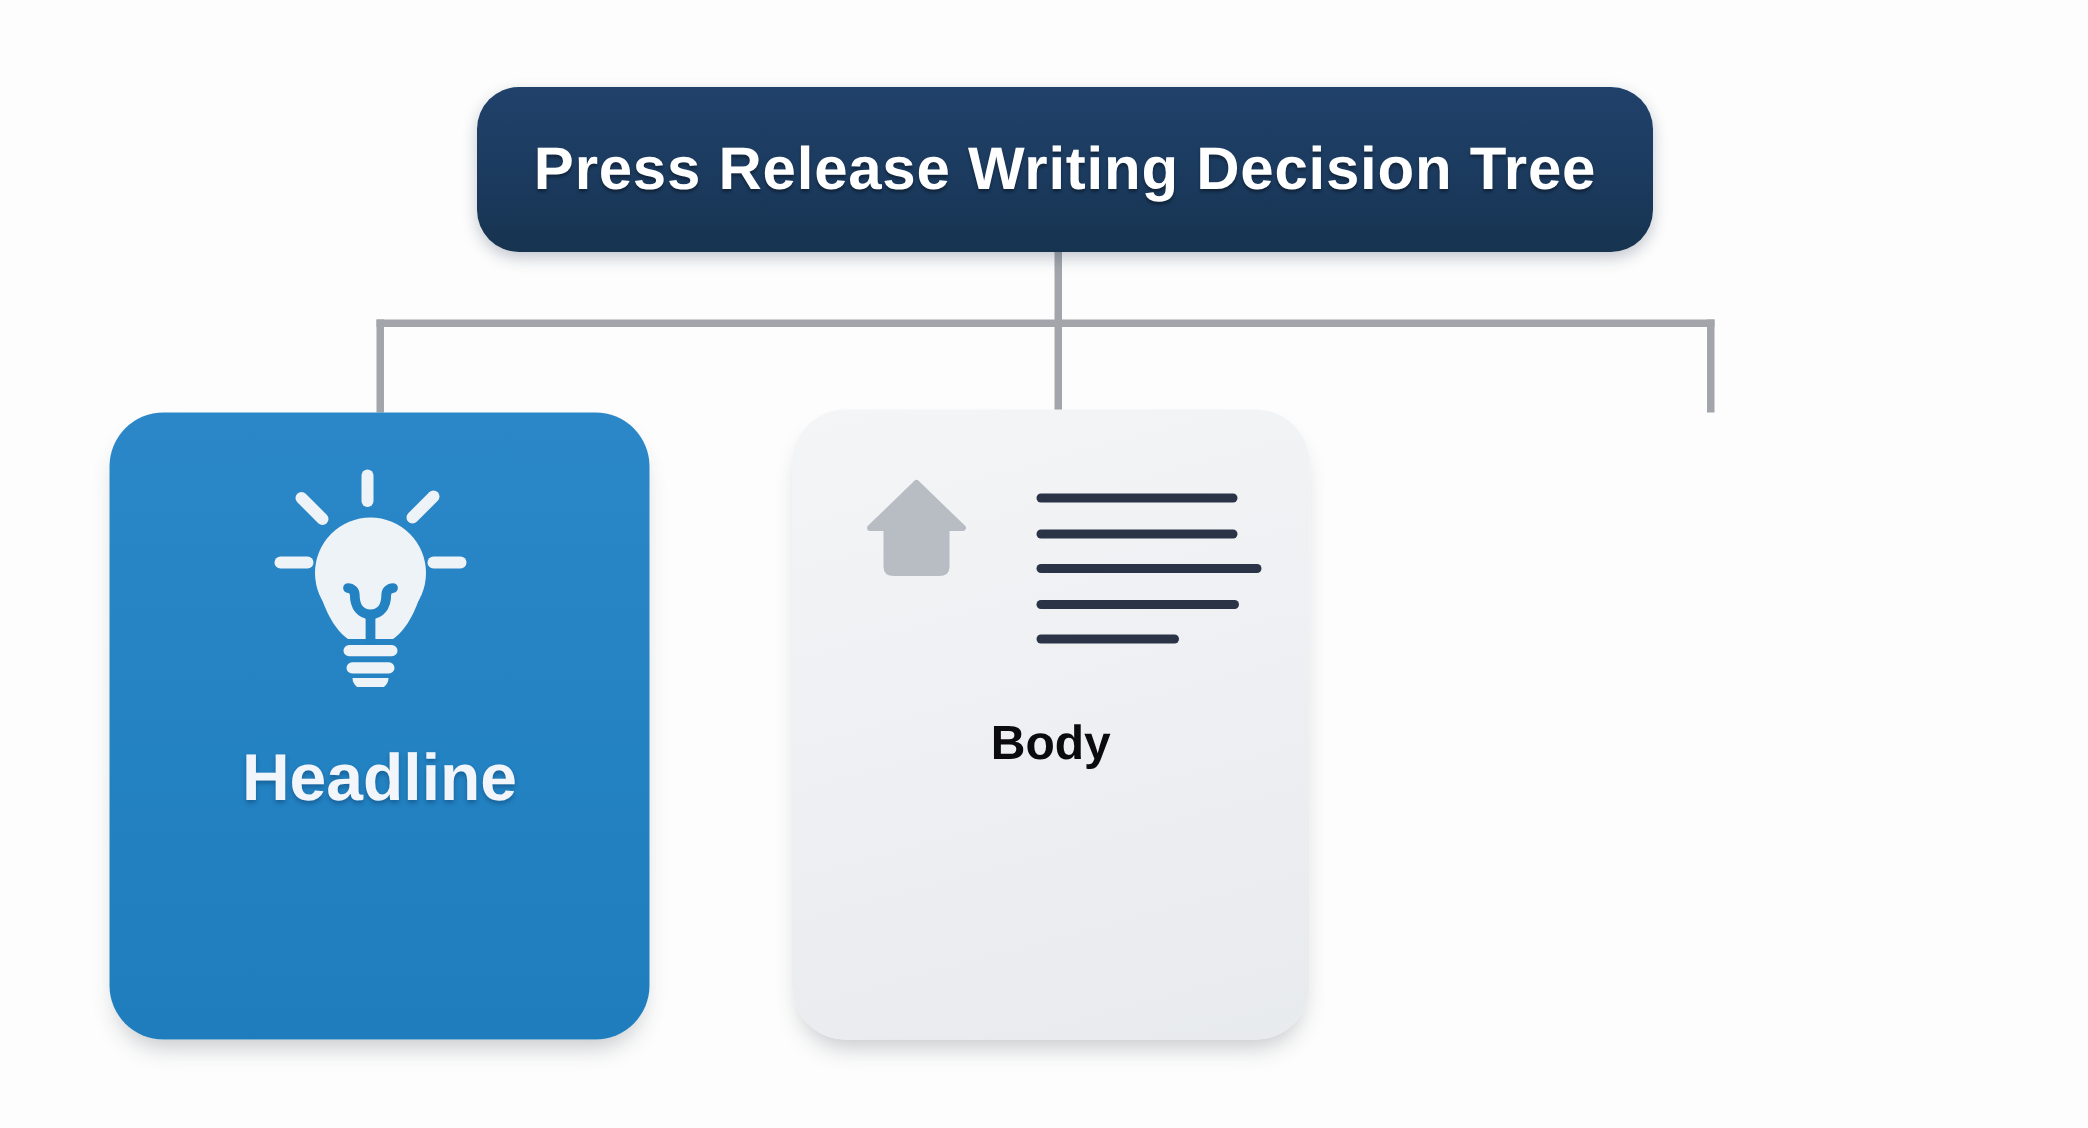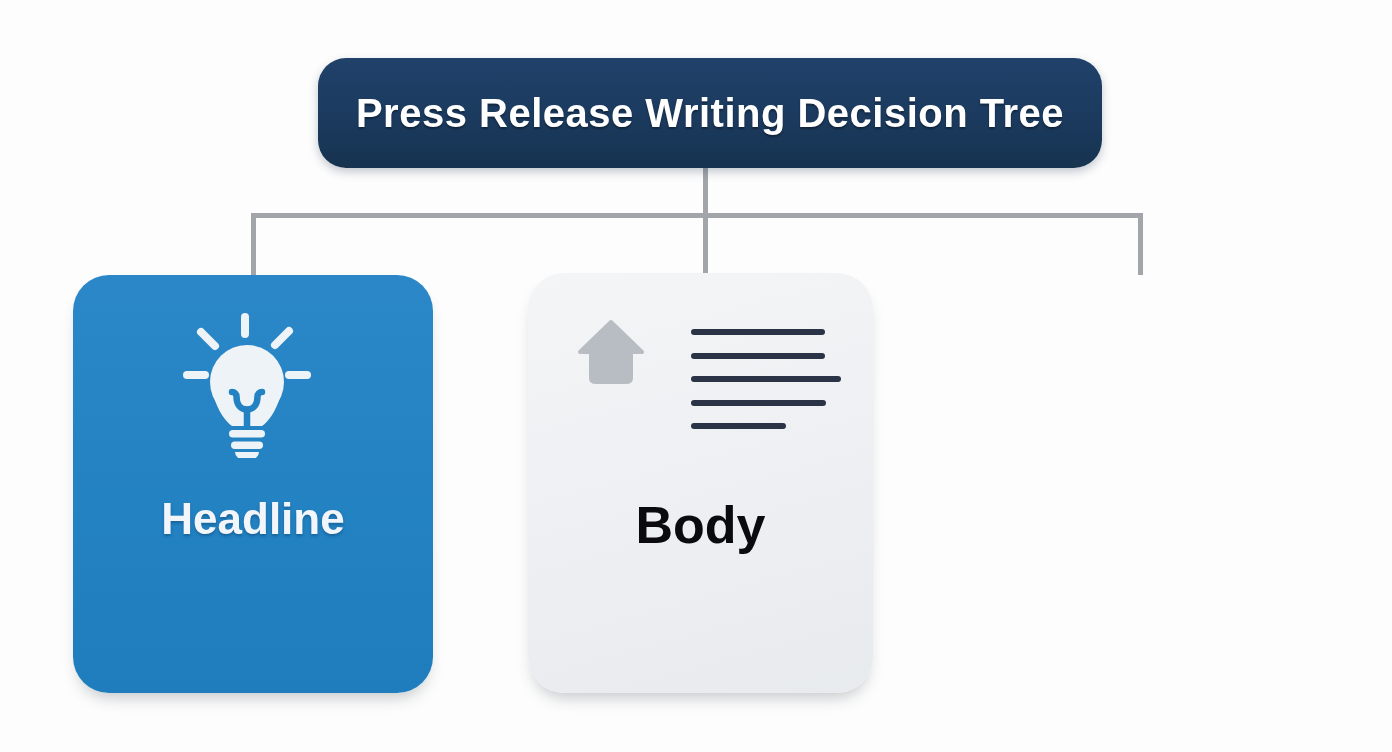--- a/index.html
+++ b/index.html
@@ -47,21 +47,21 @@
     top:494px;margin-top:-275px;transform:translateY(275px); 
   }
   
   .card-headline .label{top:219px;font-size:44px;color:#f2f6fa;text-shadow:0 2px 3px rgba(0,40,80,.35);}
   .card-headline svg.bulb{position:absolute;left:103px;top:33px;width:150px;height:150px;}
 
   .card-body{
     left:528px;top:273px;width:345px;height:420px;
     background:linear-gradient(165deg,#f3f5f6 0%,#edeff2 55%,#e8ebee 100%);
   }
-  .card-body .label{top:222px;font-size:52px;color:#0b0b0d;}
+  .card-body .label{top:204px;font-size:32px;color:#0b0b0d;}
   .doc-icon{position:absolute;left:50px;top:44px;width:240px;height:120px;}
   .doc-icon svg.house{position:absolute;left:0;top:2px;width:66px;height:66px;}
   .doc-lines{position:absolute;left:113px;top:12px;}
   .doc-lines i{
     display:block;height:6px;border-radius:3px;background:#2b3447;
     margin-bottom:17.5px;
   }
   .doc-lines i:nth-child(1){width:134px;}
   .doc-lines i:nth-child(2){width:134px;}
   .doc-lines i:nth-child(3){width:150px;}

